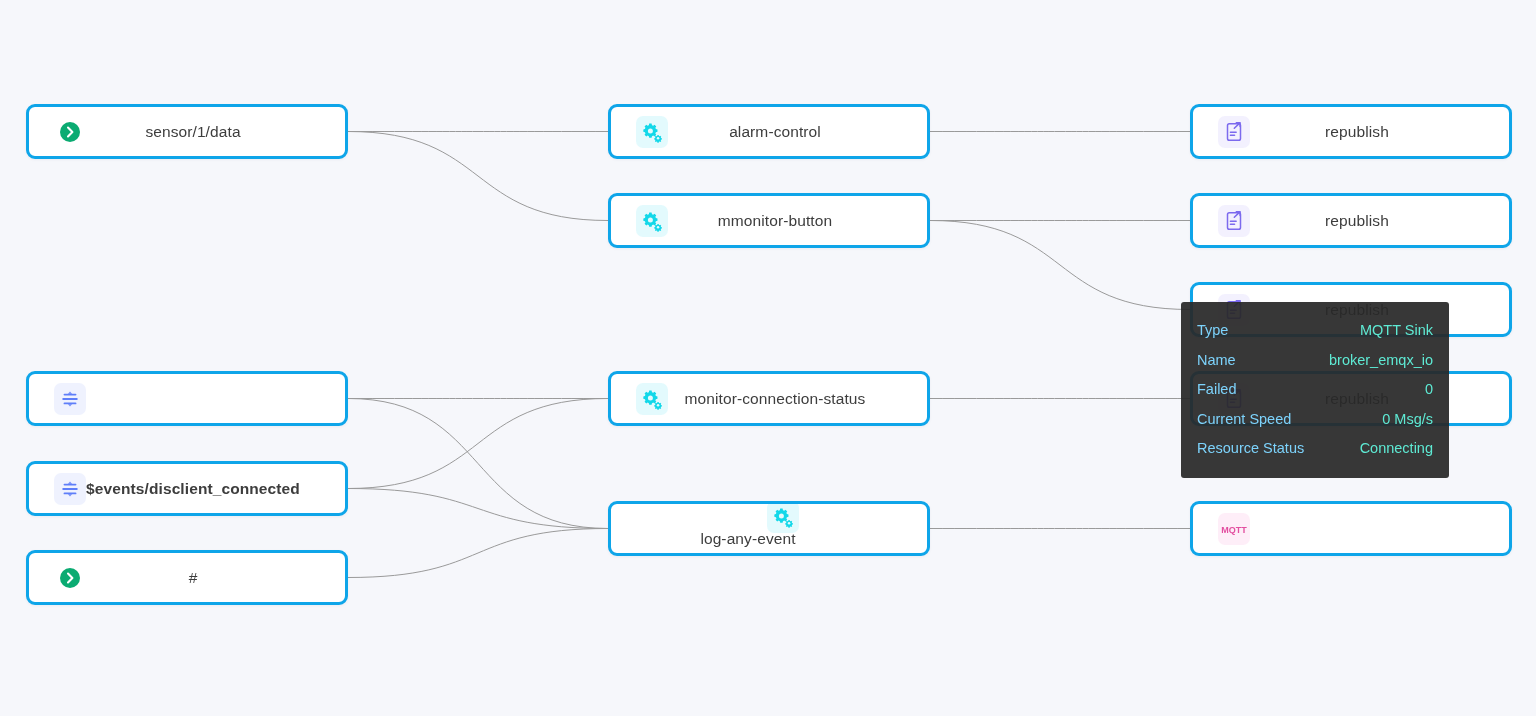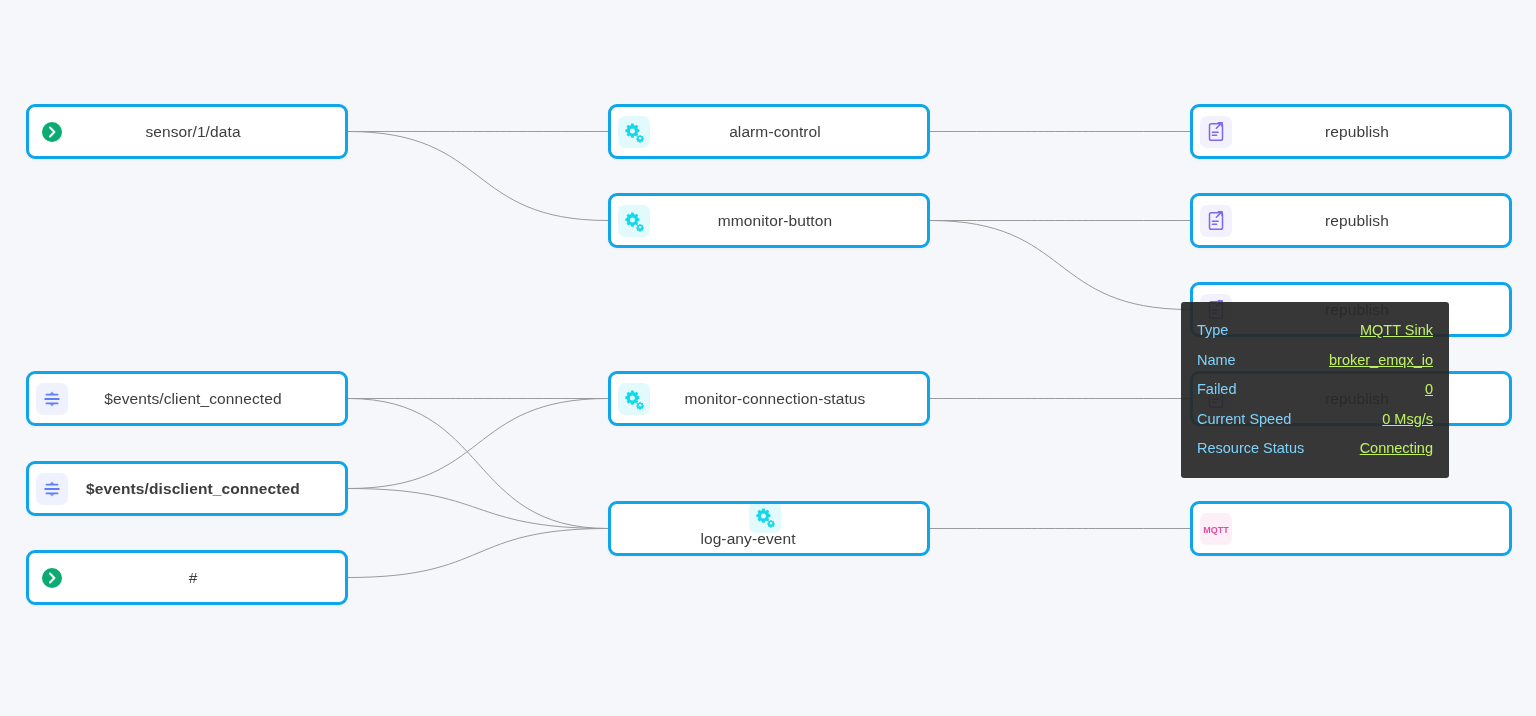--- a/index.html
+++ b/index.html
@@ -28,21 +28,21 @@
     box-shadow: 0 1px 3px rgba(30,40,80,0.05);
     display: flex;
     align-items: center;
     overflow: hidden;
   }
   .node-icon {
     width: 44px;
     min-width: 44px;
     display: flex;
     align-items: center;
-    justify-content: flex-start;
+    justify-content: flex-end;
     margin-left: 10px;
   }
   .node-label {
     flex: 1;
     text-align: center;
     font-size: 15.5px;
     color: #3d3d3d;
     padding-right: 42px;
     white-space: nowrap;
     overflow: hidden;
@@ -81,21 +81,21 @@
     font-size: 14.5px;
   }
   .tt-row {
     display: flex;
     justify-content: space-between;
     align-items: baseline;
     line-height: 29.6px;
     white-space: nowrap;
   }
   .tt-key { color: #7dd3fc; }
-  .tt-val { color: #bef264; text-decoration: underline; }
+  .tt-val { color: #5eead4; }
 </style>
 </head>
 <body>
 
 <div id="canvas">
 
   <svg id="edges" viewBox="0 0 1536 716" preserveAspectRatio="none">
       <path d="M348,131.5 C491,131.5 465,131.5 608,131.5" fill="none" stroke="#9a9a9a" stroke-width="1"></path>
       <path d="M348,131.5 C491,131.5 465,220.5 608,220.5" fill="none" stroke="#9a9a9a" stroke-width="1"></path>
       <path d="M348,398.5 C491,398.5 465,398.5 608,398.5" fill="none" stroke="#9a9a9a" stroke-width="1"></path>
@@ -131,21 +131,20 @@
                 <line x1="4.2" y1="11" x2="17.8" y2="11"></line>
                 <line x1="5.5" y1="15.4" x2="16.5" y2="15.4"></line>
               </g>
               <g fill="#7b95fb">
                 <polygon points="11,3.4 13.2,6.0 8.8,6.0"></polygon>
                 <polygon points="11,18.6 8.8,16.0 13.2,16.0"></polygon>
               </g>
             </svg>
           </span>
         </span>
-        <span class="node-label">$events/client_connected</span>
       </div>
       <div class="node" style="left: 26px; top: 461px; width: 322px; height: 55px; font-weight: bold;">
         <span class="node-icon">
           <span class="glow blue">
             <svg width="22" height="22" viewBox="0 0 22 22">
               <g stroke="#5b7cfa" stroke-width="1.9" stroke-linecap="round">
                 <line x1="5.5" y1="6.6" x2="16.5" y2="6.6"></line>
                 <line x1="4.2" y1="11" x2="17.8" y2="11"></line>
                 <line x1="5.5" y1="15.4" x2="16.5" y2="15.4"></line>
               </g>

